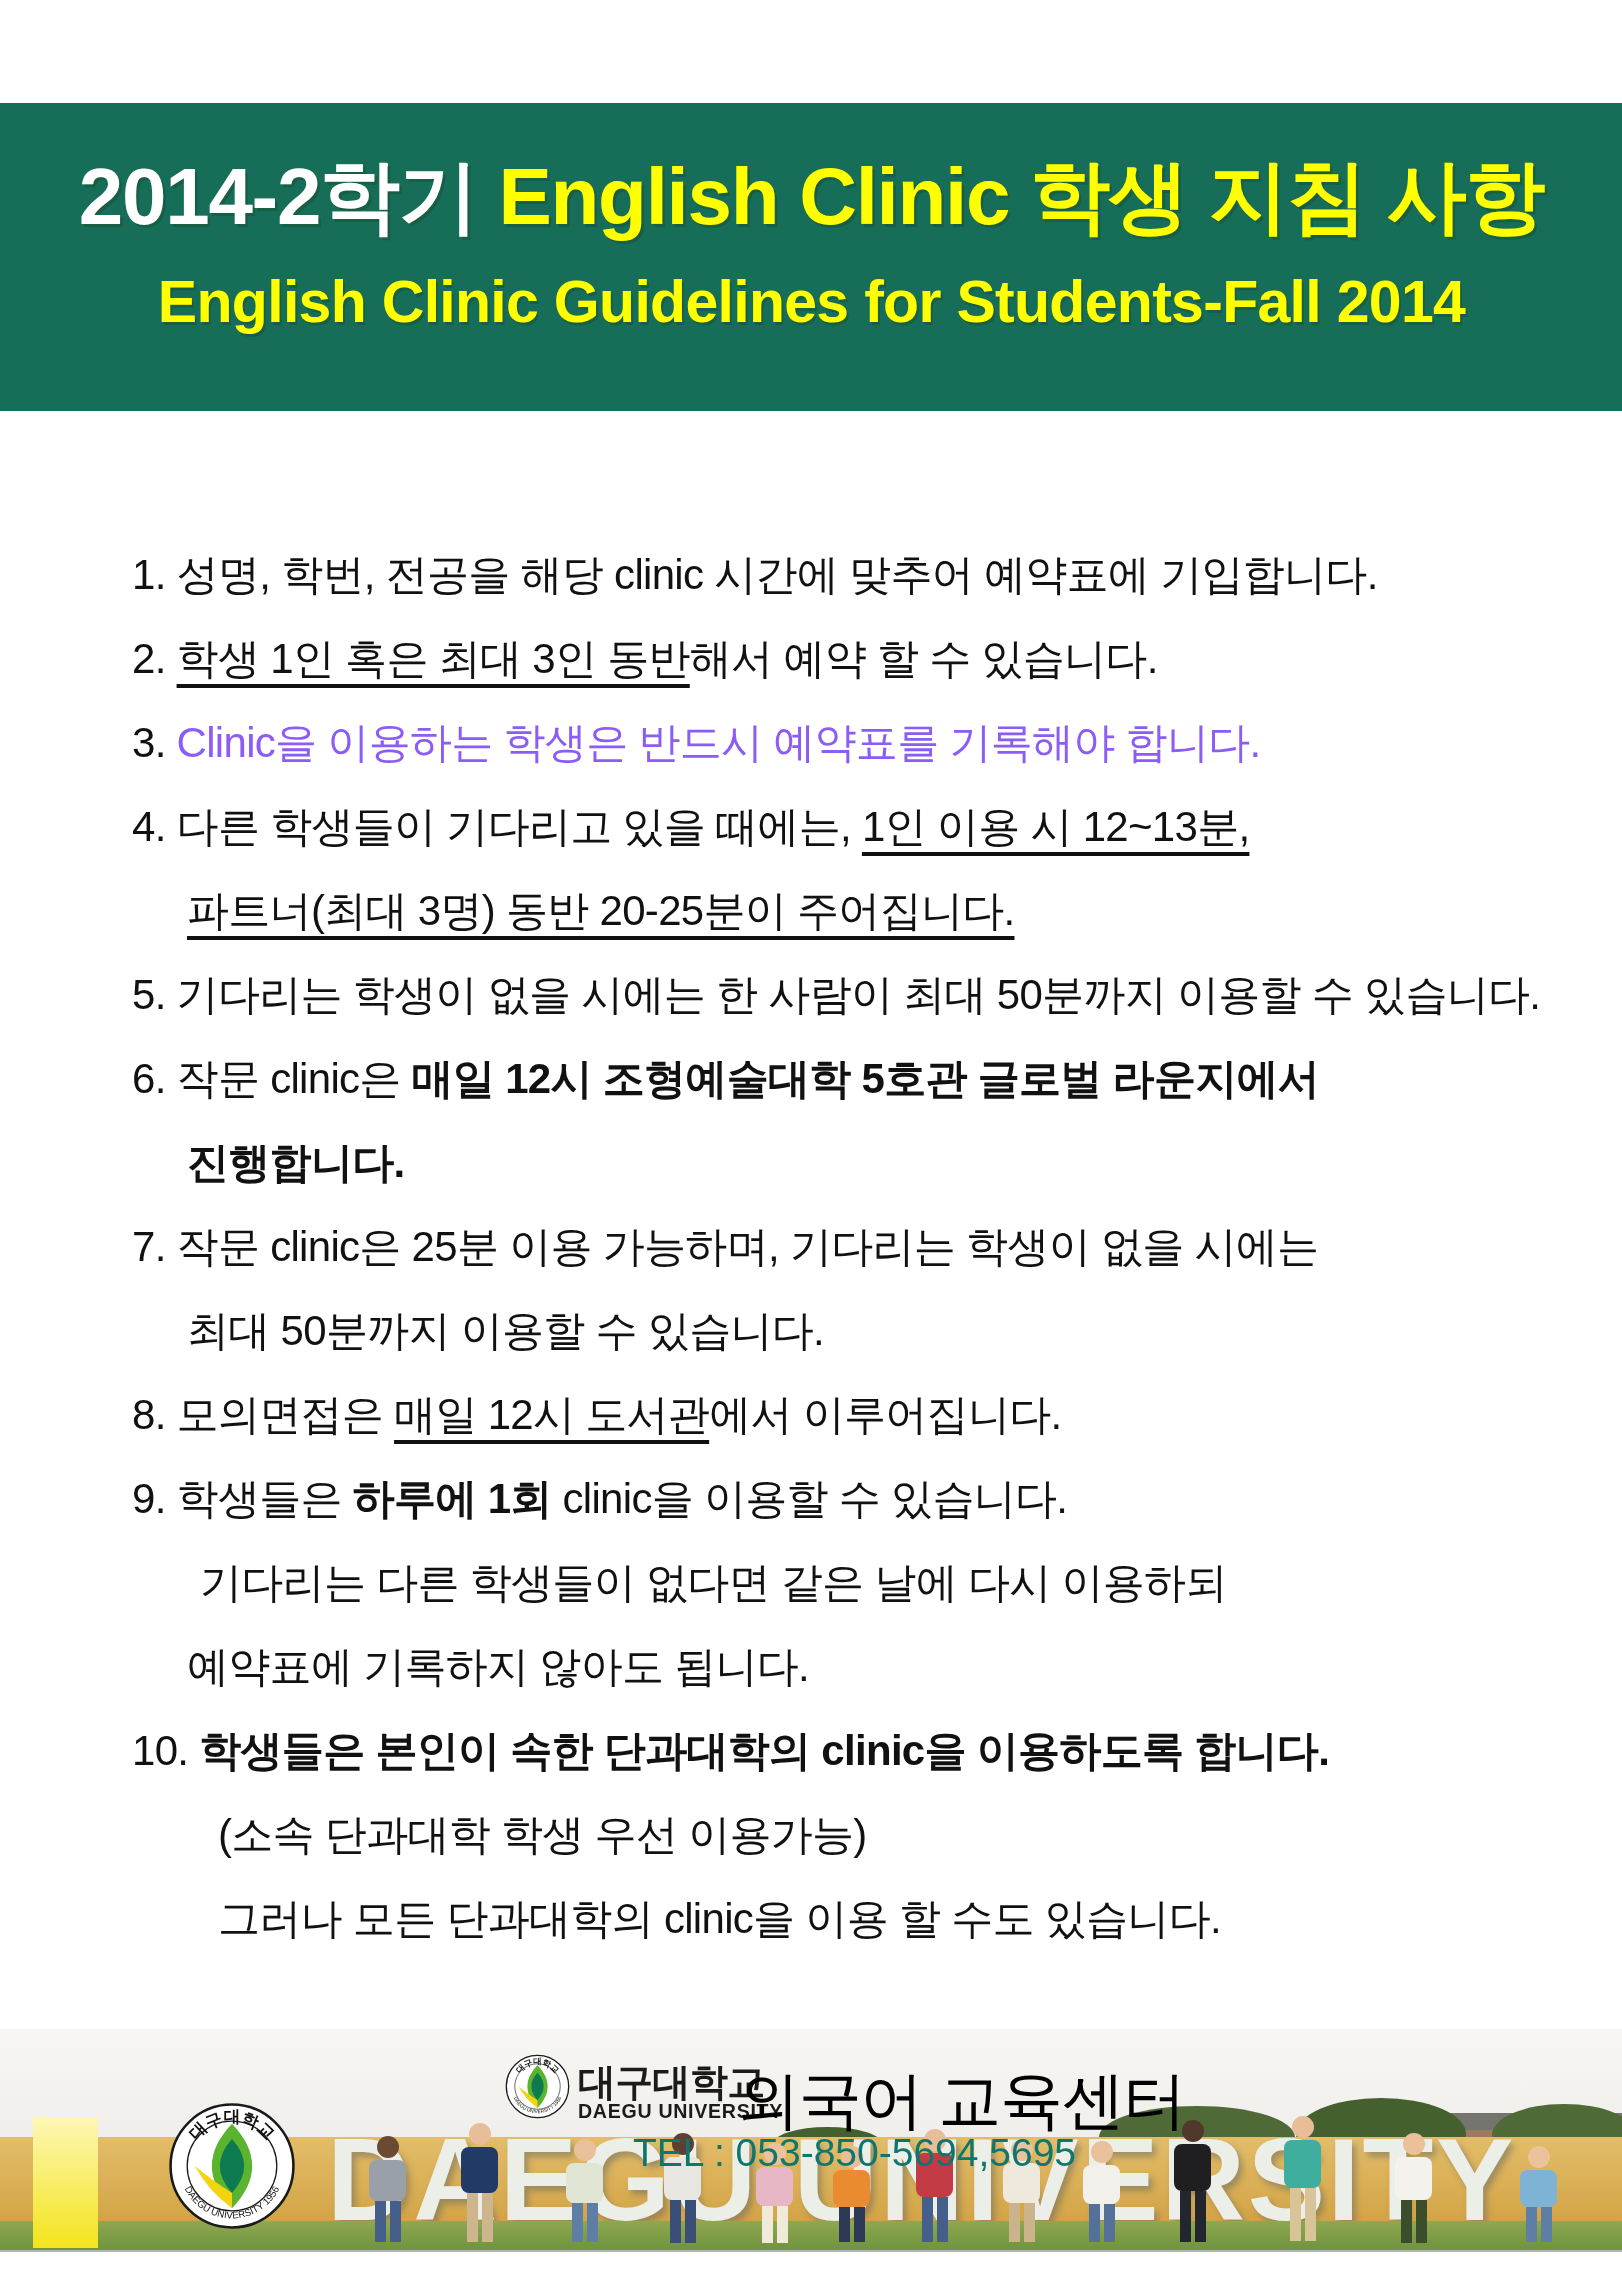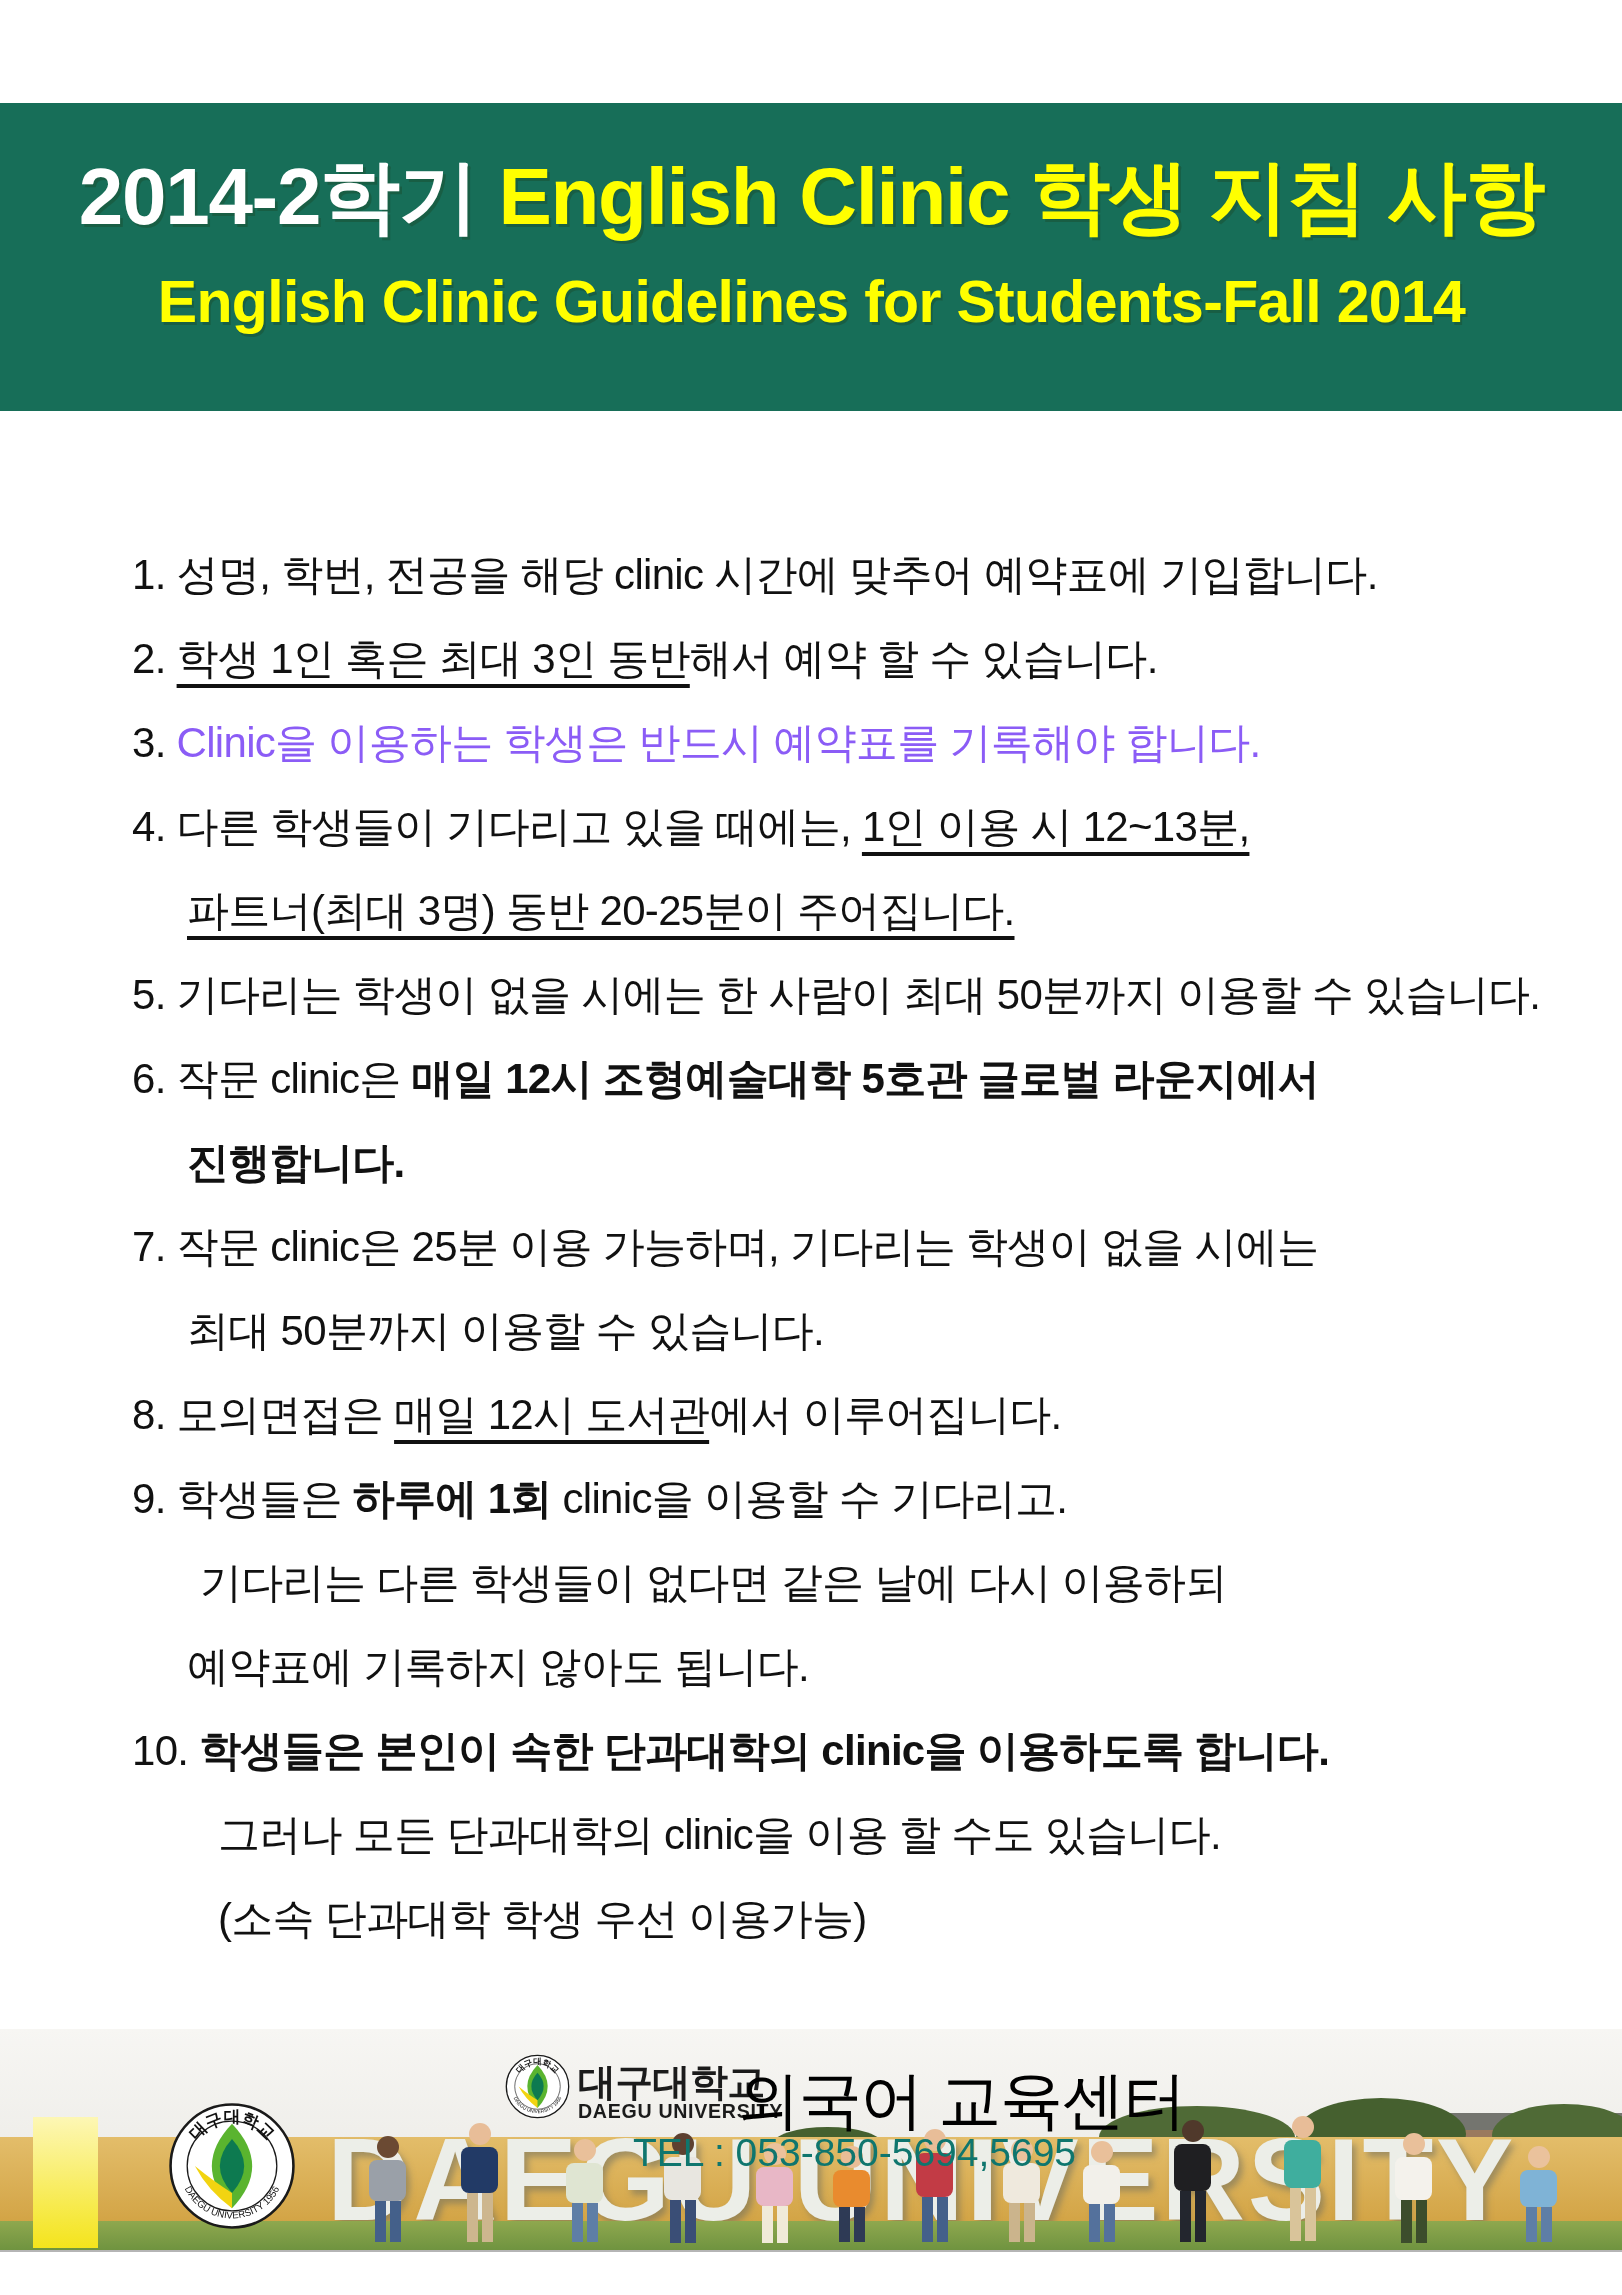--- a/index.html
+++ b/index.html
@@ -73,26 +73,26 @@
       <div class="g-line ind-0"><span class="s-n">2. </span><span class="s-u">학생 1인 혹은 최대 3인 동반</span><span class="s-n">해서 예약 할 수 있습니다.</span></div>
       <div class="g-line ind-0"><span class="s-n">3. </span><span class="s-r">Clinic을 이용하는 학생은 반드시 예약표를 기록해야 합니다.</span></div>
       <div class="g-line ind-0"><span class="s-n">4. 다른 학생들이 기다리고 있을 때에는, </span><span class="s-u">1인 이용 시 12~13분,</span></div>
       <div class="g-line ind-1"><span class="s-u">파트너(최대 3명) 동반 20-25분이 주어집니다.</span></div>
       <div class="g-line ind-0"><span class="s-n">5. 기다리는 학생이 없을 시에는 한 사람이 최대 50분까지 이용할 수 있습니다.</span></div>
       <div class="g-line ind-0"><span class="s-n">6. 작문 clinic은 </span><span class="s-b">매일 12시 조형예술대학 5호관 글로벌 라운지에서</span></div>
       <div class="g-line ind-1"><span class="s-b">진행합니다.</span></div>
       <div class="g-line ind-0"><span class="s-n">7. 작문 clinic은 25분 이용 가능하며, 기다리는 학생이 없을 시에는</span></div>
       <div class="g-line ind-1"><span class="s-n">최대 50분까지 이용할 수 있습니다.</span></div>
       <div class="g-line ind-0"><span class="s-n">8. 모의면접은 </span><span class="s-u">매일 12시 도서관</span><span class="s-n">에서 이루어집니다.</span></div>
-      <div class="g-line ind-0"><span class="s-n">9. 학생들은 </span><span class="s-b">하루에 1회</span><span class="s-n"> clinic을 이용할 수 기다리고.</span></div>
+      <div class="g-line ind-0"><span class="s-n">9. 학생들은 </span><span class="s-b">하루에 1회</span><span class="s-n"> clinic을 이용할 수 있습니다.</span></div>
       <div class="g-line ind-2"><span class="s-n">기다리는 다른 학생들이 없다면 같은 날에 다시 이용하되</span></div>
       <div class="g-line ind-1"><span class="s-n">예약표에 기록하지 않아도 됩니다.</span></div>
       <div class="g-line ind-0"><span class="s-n">10. </span><span class="s-b">학생들은 본인이 속한 단과대학의 clinic을 이용하도록 합니다.</span></div>
+      <div class="g-line ind-3"><span class="s-n">(소속 단과대학 학생 우선 이용가능)</span></div>
       <div class="g-line ind-3"><span class="s-n">그러나 모든 단과대학의 clinic을 이용 할 수도 있습니다.</span></div>
-      <div class="g-line ind-3"><span class="s-n">(소속 단과대학 학생 우선 이용가능)</span></div>
     </div>
 
   <div class="photo">
     <div class="sky"></div>
     <div class="building"></div>
     <div class="tree" style="left:1099px;top:77px;width:196px;height:62px;"></div>
     <div class="tree t2" style="left:1296px;top:69px;width:170px;height:72px;"></div>
     <div class="tree" style="left:1492px;top:75px;width:144px;height:62px;"></div>
     <div class="tree t2" style="left:772px;top:98px;width:111px;height:36px;"></div>
     <div class="wheat"></div>

